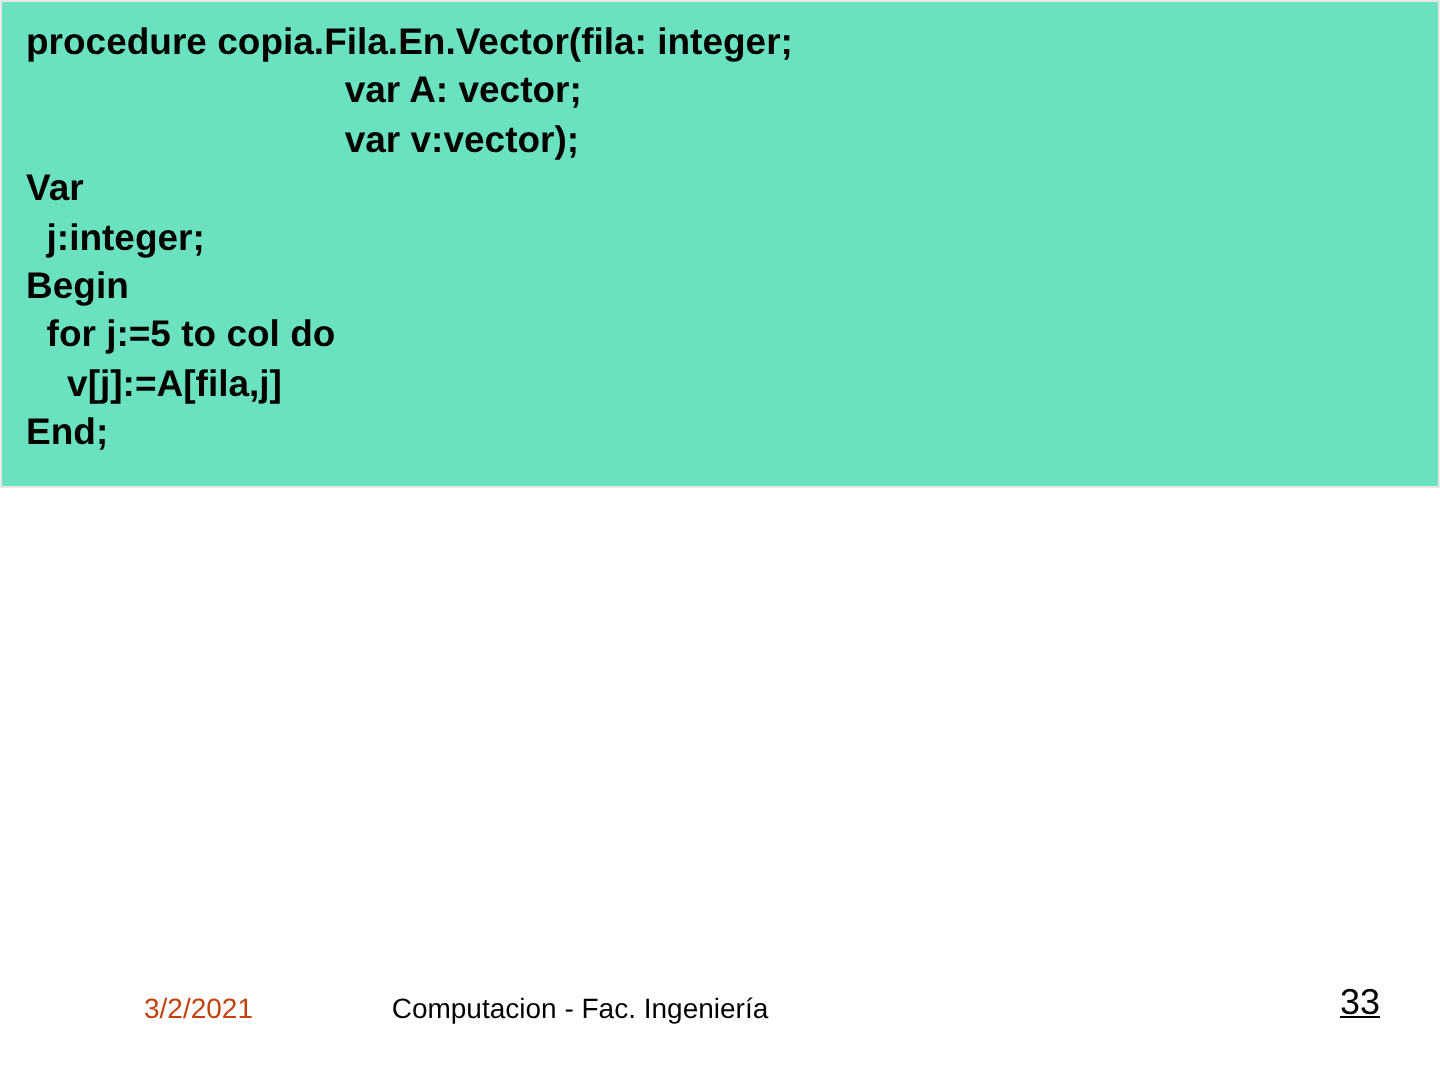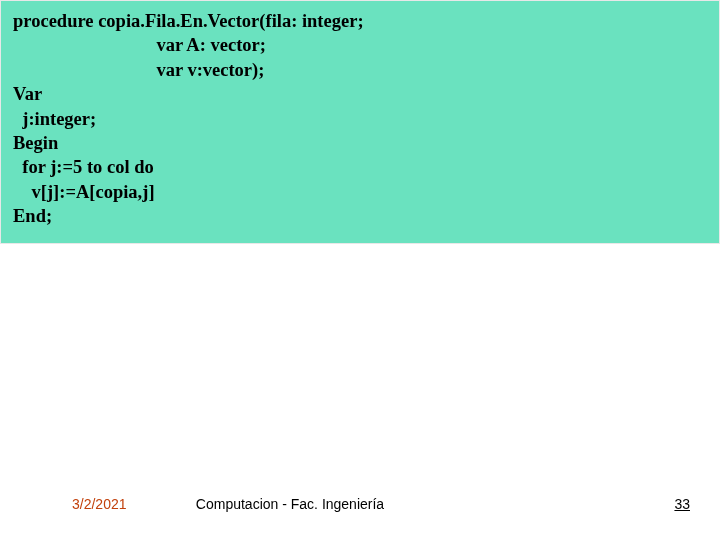--- a/index.html
+++ b/index.html
@@ -12,21 +12,21 @@
   .code-block {
     position: absolute;
     top: 0;
     left: 0;
     width: 720px;
     background: #6ae2bf;
     padding: 8px 12px 14px 12px;
     border: 1px solid #e8e8e8;
   }
   .code-line {
-    font-family: Liberation Serif, serif;
+    font-family: Liberation Sans, sans-serif;
     font-weight: bold;
     font-size: 18.5px;
     color: #000;
     line-height: 1.32;
     white-space: pre;
   }
   .footer {
     position: absolute;
     left: 0;
     width: 720px;
@@ -46,37 +46,37 @@
     width: 580px;
     text-align: center;
     bottom: 0;
     font-size: 14px;
     color: #000;
   }
   .footer-page {
     position: absolute;
     right: 30px;
     bottom: 0;
-    font-size: 14px;
+    font-size: 18px;
     color: #000;
     text-decoration: underline;
   }
 </style>
 </head>
 <body>
 
 <div class="code-block">
   <div class="code-line">procedure copia.Fila.En.Vector(fila: integer;</div>
   <div class="code-line">                               var A: vector;</div>
   <div class="code-line">                               var v:vector);</div>
   <div class="code-line">Var</div>
   <div class="code-line">  j:integer;</div>
   <div class="code-line">Begin</div>
   <div class="code-line">  for j:=5 to col do</div>
-  <div class="code-line">    v[j]:=A[copia,j]</div>
+  <div class="code-line">    v[j]:=A[fila,j]</div>
   <div class="code-line">End;</div>
 </div>
 
 <div class="footer">
   <div class="footer-date">3/2/2021</div>
   <div class="footer-center">Computacion  - Fac. Ingeniería</div>
   <div class="footer-page">33</div>
 </div>
 
 </body></html>

